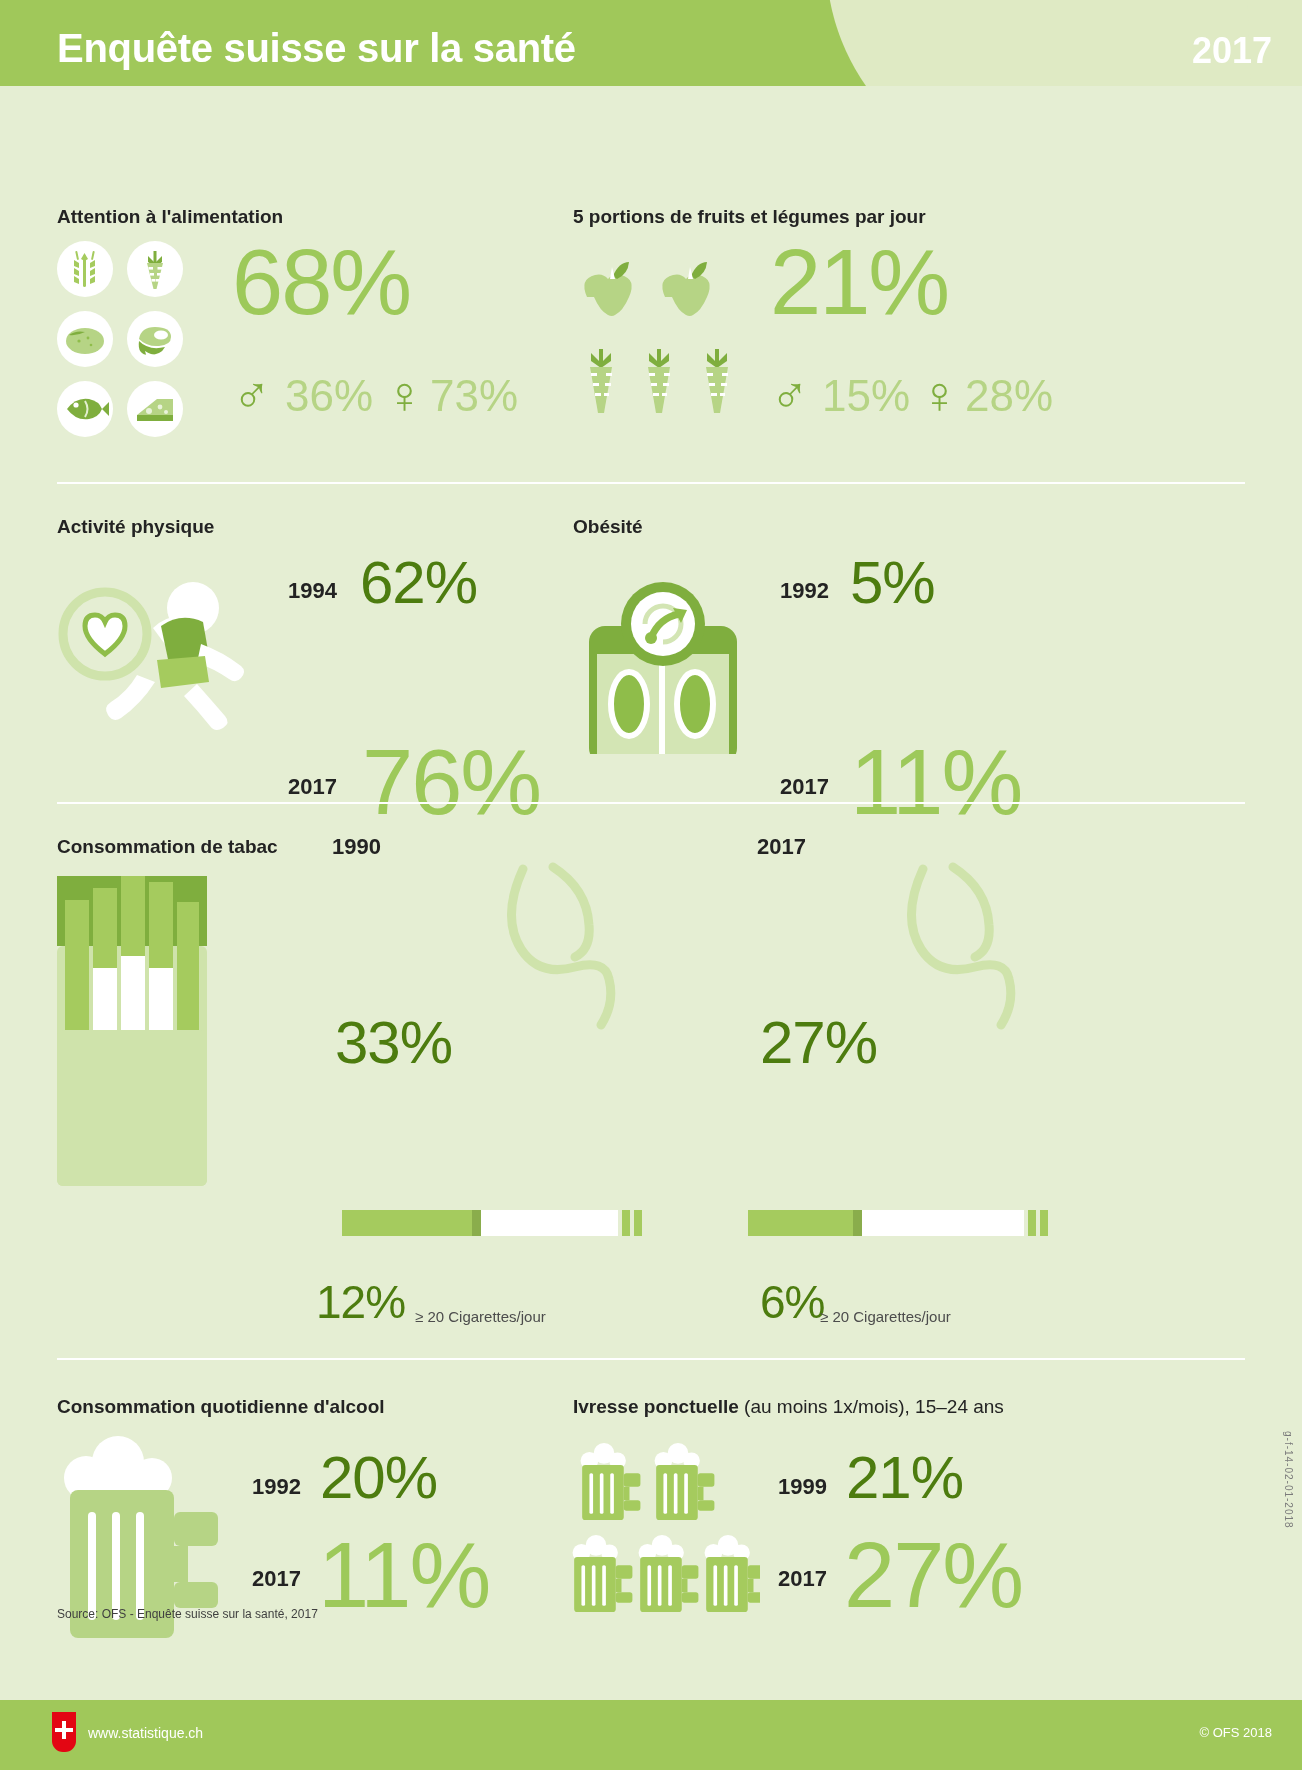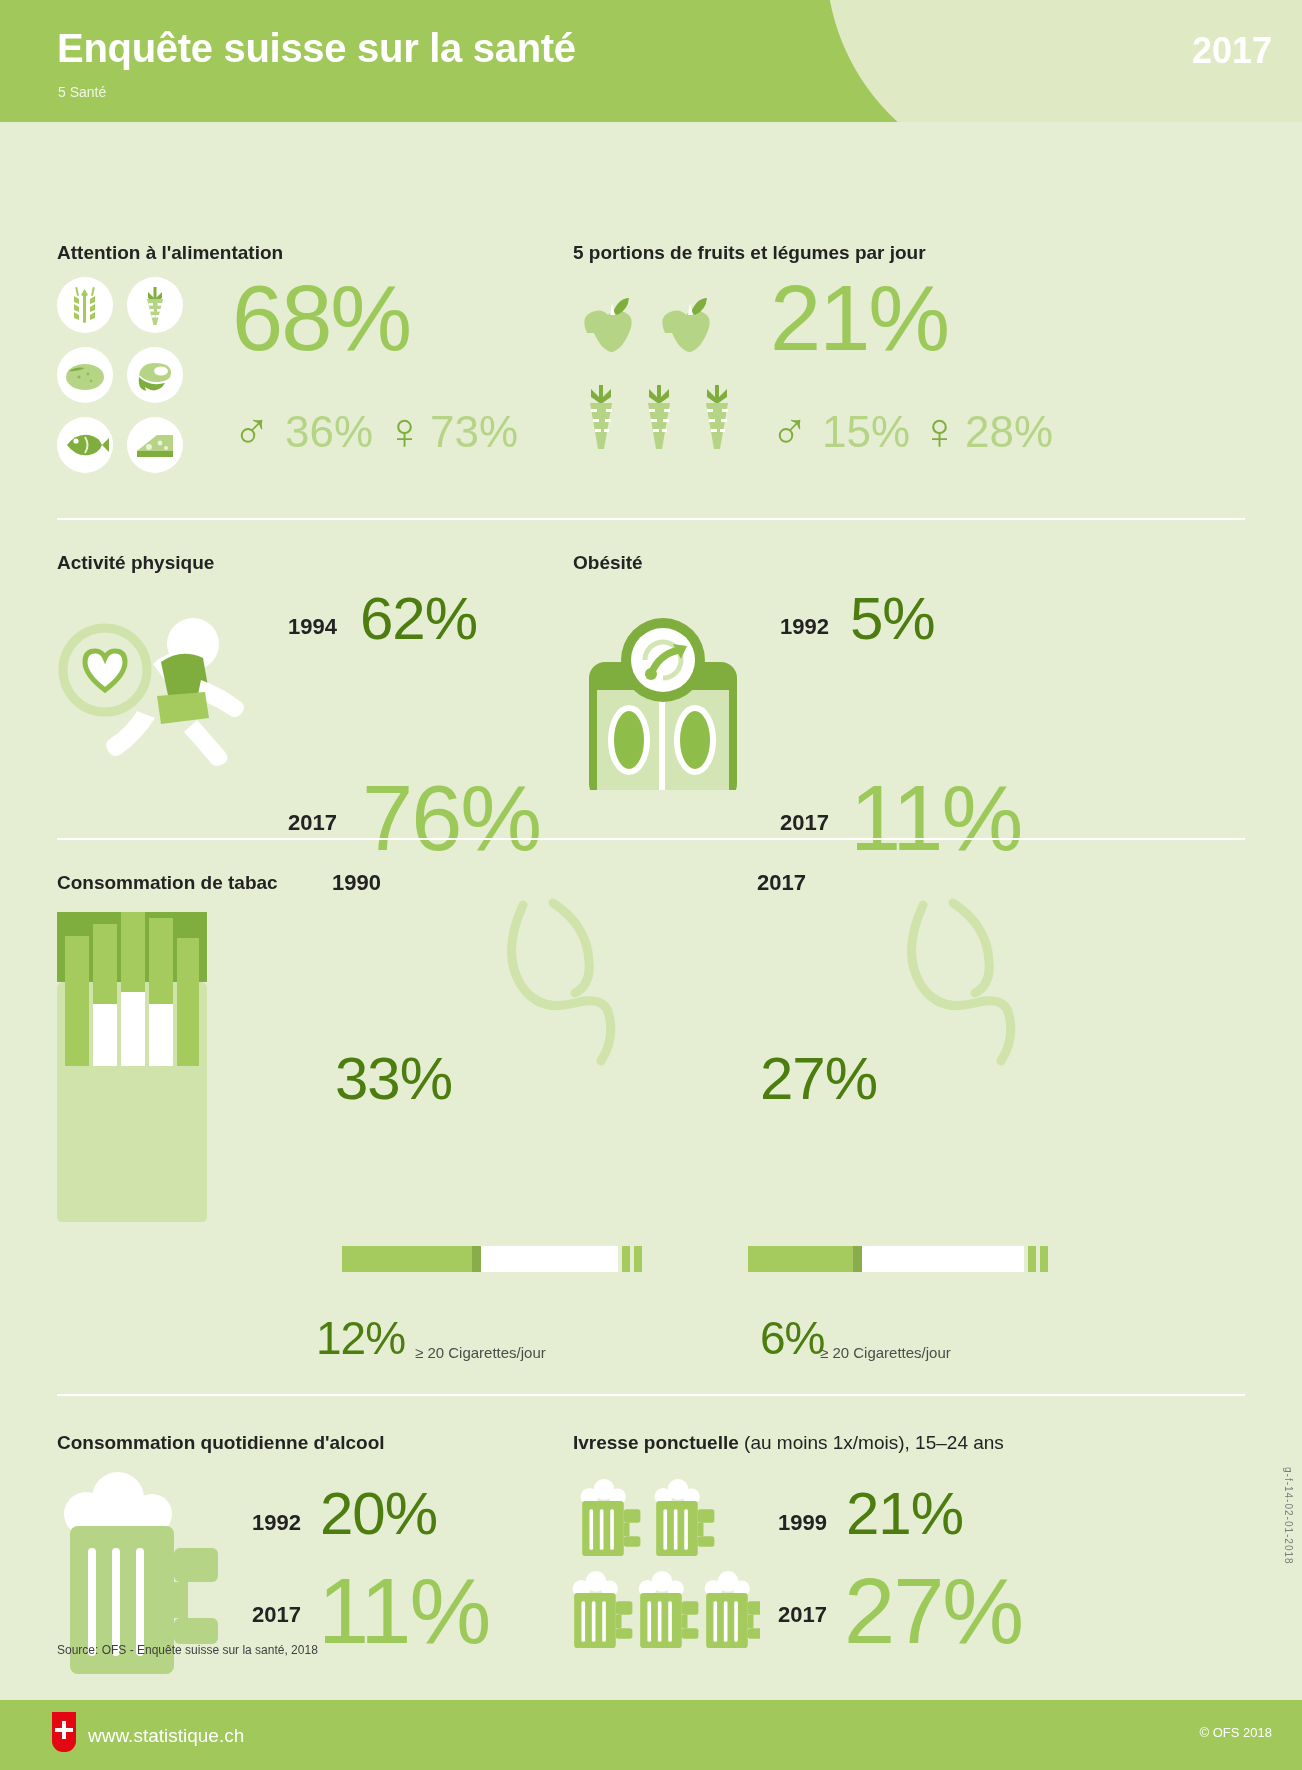--- a/index.html
+++ b/index.html
@@ -5,21 +5,21 @@
   html,body{margin:0;padding:0;}
   body{
     width:1302px;height:1770px;
     background:#e5eed3;
     font-family:"Liberation Sans", sans-serif;
     color:#2b2b2b;
     overflow:hidden;
     position:relative;
   }
   
-  .header{position:relative;width:1302px;height:122px;background:#dfeac4;overflow:hidden;}
+  .header{position:relative;width:1302px;height:86px;background:#dfeac4;overflow:hidden;}
   .header-green{position:absolute;left:0;top:0;width:1100px;height:122px;background:#a0c85a;}
   .header-curve{position:absolute;left:830px;top:-40px;width:420px;height:220px;background:#dfeac4;
     border-radius:0 0 0 300px;transform:rotate(-2deg);}
   .header-title{position:absolute;left:57px;top:26px;font-size:40px;font-weight:bold;color:#ffffff;letter-spacing:-0.3px;}
   .header-sub{position:absolute;left:58px;top:84px;font-size:14px;color:#f0f6e2;}
   .header-year{position:absolute;right:30px;top:30px;font-size:36px;font-weight:bold;color:#ffffff;}
 
   
   .sheet{position:relative;width:1302px;height:1648px;background:#e5eed3;}
   .divider{position:absolute;left:57px;width:1188px;height:2px;background:#ffffff;}
@@ -50,21 +50,21 @@
 
   .source{position:absolute;left:57px;top:1521px;font-size:12px;color:#3f3f3f;}
   .vert-code{position:absolute;right:8px;top:1345px;font-size:10px;color:#7b7b7b;
     writing-mode:vertical-rl;text-orientation:mixed;letter-spacing:1px;}
 
   
   .footer{position:absolute;left:0;top:1700px;width:1302px;height:70px;background:#a0c85a;}
   .swiss-flag{position:absolute;left:52px;top:12px;width:24px;height:40px;background:#e30613;border-radius:0 0 11px 11px;}
   .swiss-flag:before{content:"";position:absolute;left:10px;top:9px;width:4px;height:18px;background:#fff;}
   .swiss-flag:after{content:"";position:absolute;left:3px;top:16px;width:18px;height:4px;background:#fff;}
-  .footer-url{position:absolute;left:88px;top:25px;font-size:19px;color:#ffffff;}
+  .footer-url{position:absolute;left:88px;top:25px;font-size:14px;color:#ffffff;}
   .footer-copy{position:absolute;right:30px;top:25px;font-size:13px;color:#ffffff;}
 
   .abs{position:absolute;}
 </style>
 </head>
 <body>
 
 <div class="header">
   <div class="header-green"></div>
   <div class="header-curve"></div>
@@ -459,20 +459,20 @@
       </g>
     </svg>
   </div>
 
   <div class="yr" style="left:778px;top:1388px;">1999</div>
   <div class="mid-pct" style="left:846px;top:1365px;">21%</div>
   <div class="yr" style="left:778px;top:1480px;">2017</div>
   <div class="big-pct" style="left:844px;top:1448px;">27%</div>
 
   <div class="vert-code">g-f-14-02-01-2018</div>
-  <div class="source">Source: OFS - Enquête suisse sur la santé, 2018</div>
+  <div class="source">Source: OFS - Enquête suisse sur la santé, 2017</div>
 </div>
 
 <div class="footer">
   <div class="swiss-flag"></div>
   <div class="footer-url">www.statistique.ch</div>
   <div class="footer-copy">© OFS 2018</div>
 </div>
 
 </body></html>

